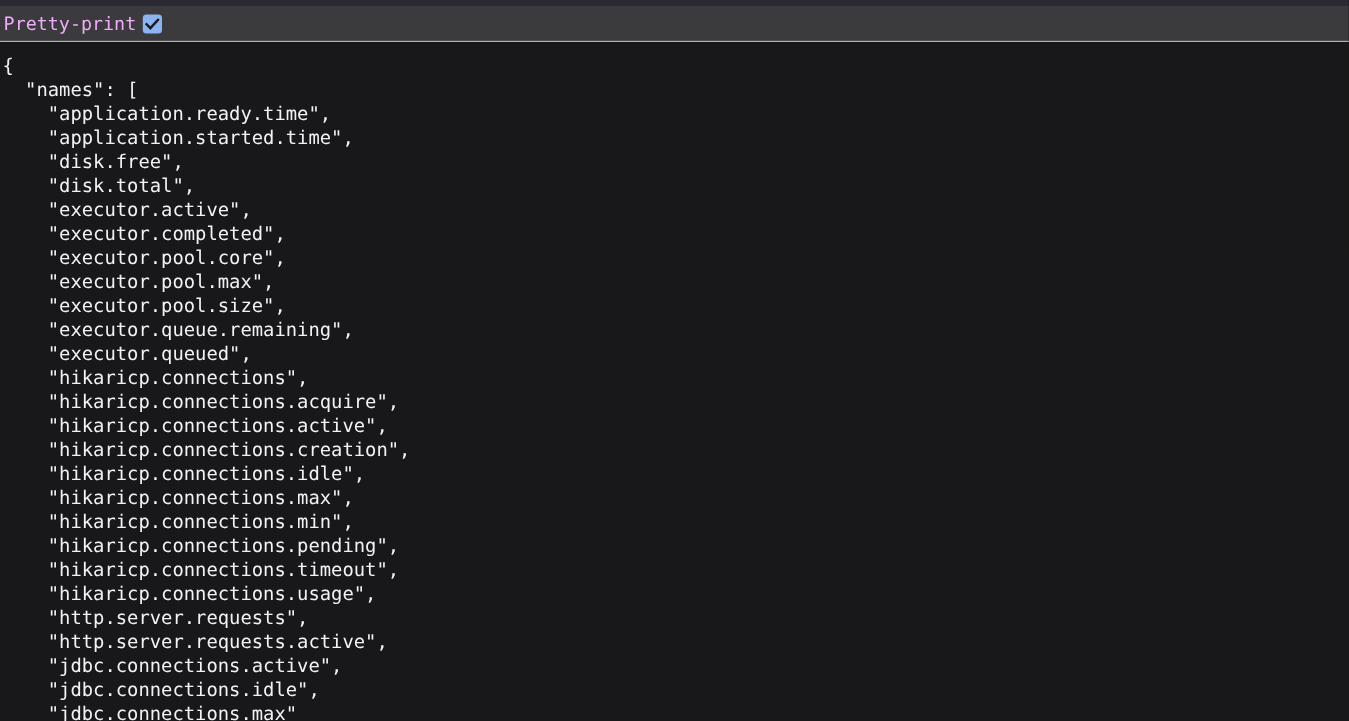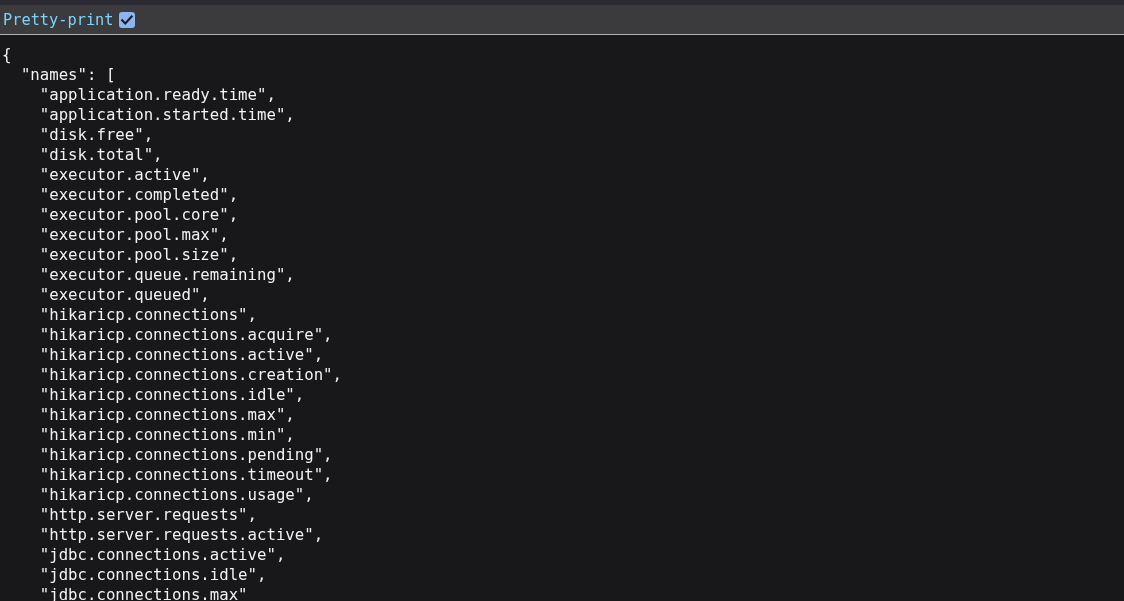--- a/index.html
+++ b/index.html
@@ -41,21 +41,21 @@
     height: 30px;
     background: #3b3b3d;
     border-bottom: 1px solid #b1b1b3;
     box-sizing: border-box;
     display: flex;
     align-items: center;
     padding-left: 3px;
   }
 
   .toolbar-label {
-    color: #7dd3fc;
+    color: #f0abfc;
     font-family: "DejaVu Sans Mono", "Liberation Mono", monospace;
     font-size: 15.3px;
     line-height: 18px;
     letter-spacing: 0px;
     white-space: pre;
     user-select: none;
   }
 
   .checkbox {
     position: relative;

